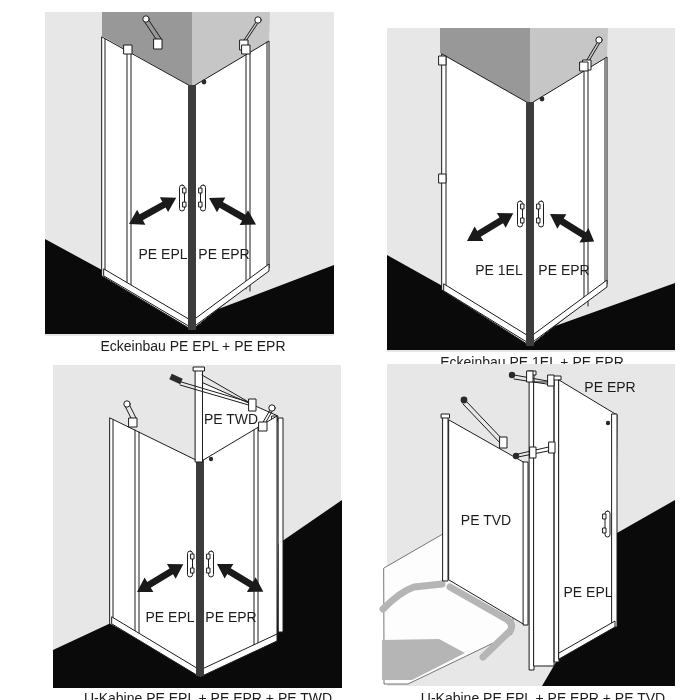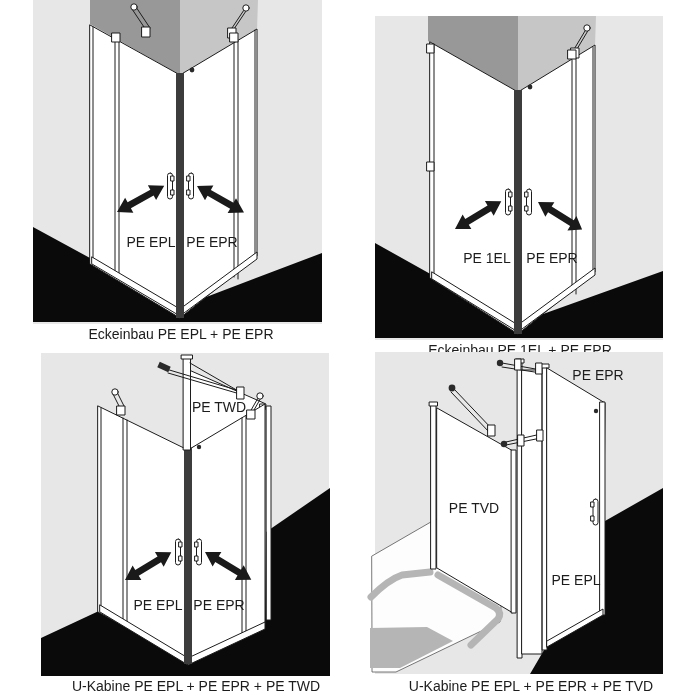--- a/index.html
+++ b/index.html
@@ -1,18 +1,18 @@
 <!DOCTYPE html>
 <html><head>
 <meta charset="utf-8">
 <style>
   html,body{margin:0;padding:0;background:#ffffff;}
   .sheet{position:relative;width:700px;height:700px;background:#ffffff;overflow:hidden;
          font-family:"Liberation Sans", sans-serif;}
-  .panel{position:absolute;margin:0;width:350px;height:350px;}
+  .panel{position:absolute;margin:12px;width:350px;height:350px;}
   .panel svg{display:block;width:350px;height:350px;}
   .p-tl{left:0;top:0;} .p-tr{left:350px;top:16px;} .p-bl{left:8px;top:350px;} .p-br{left:350px;top:350px;}
   svg{stroke-linecap:round;stroke-linejoin:round;}
   .ln{stroke:#1c1c1c;stroke-width:1;fill:none;}
   .glass{fill:#ffffff;stroke:#1c1c1c;stroke-width:1;}
   .walldark{fill:#989898;stroke:none;}
   .wallmed{fill:#c6c6c6;stroke:none;}
   .bgwall{fill:#e7e7e7;stroke:none;}
   .floor{fill:#0a0a0a;stroke:none;}
   .bar{fill:#3c3c3c;stroke:none;}

